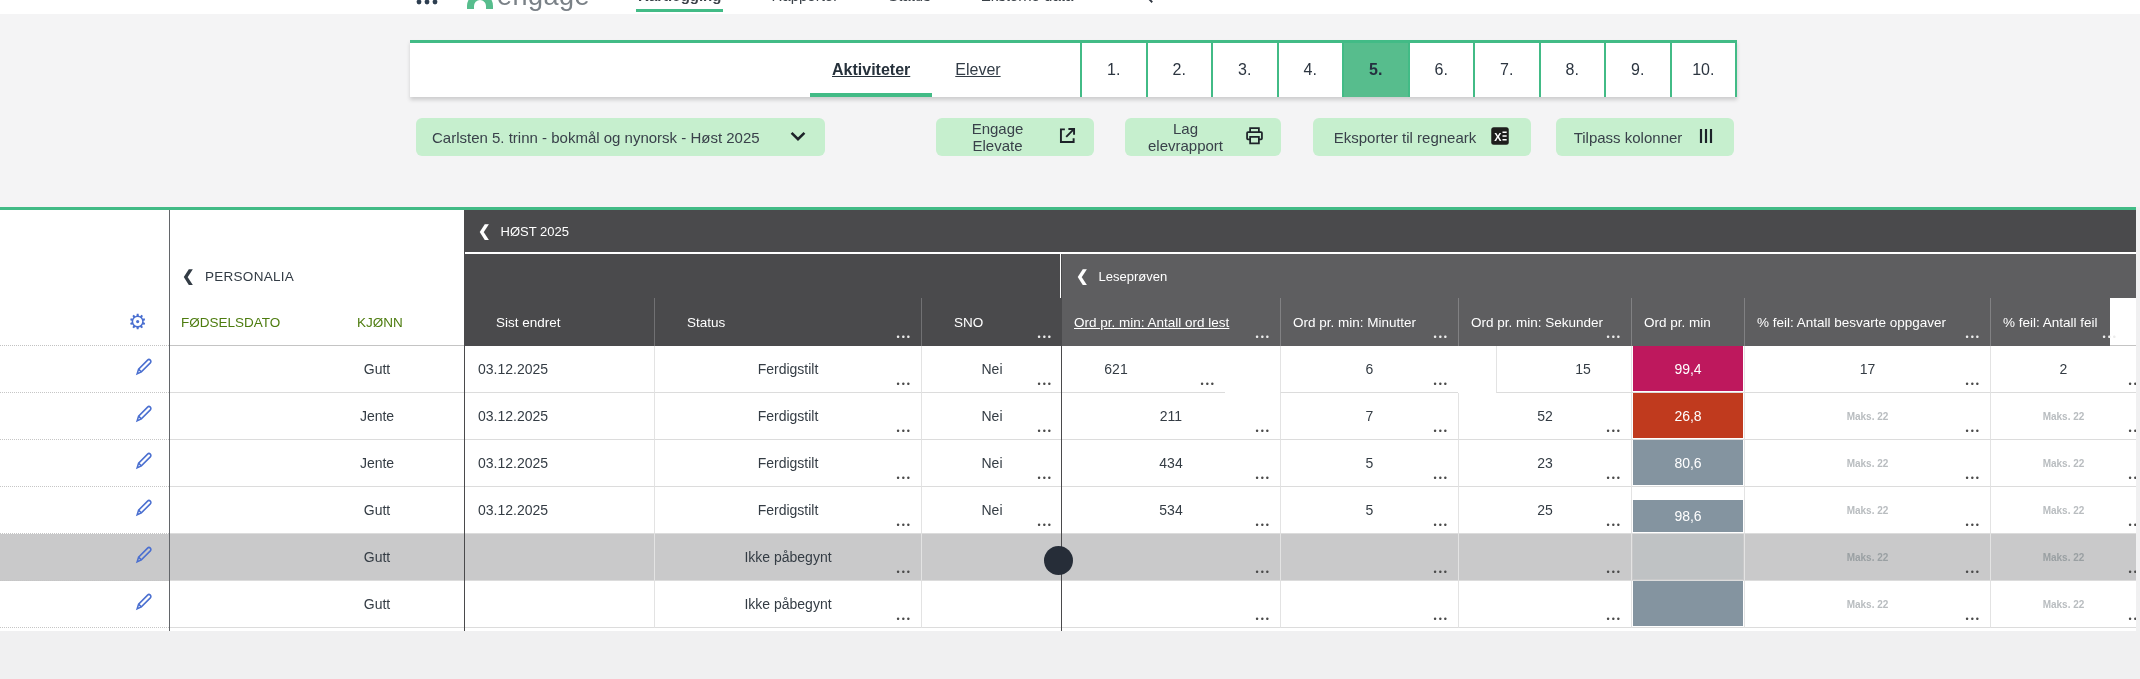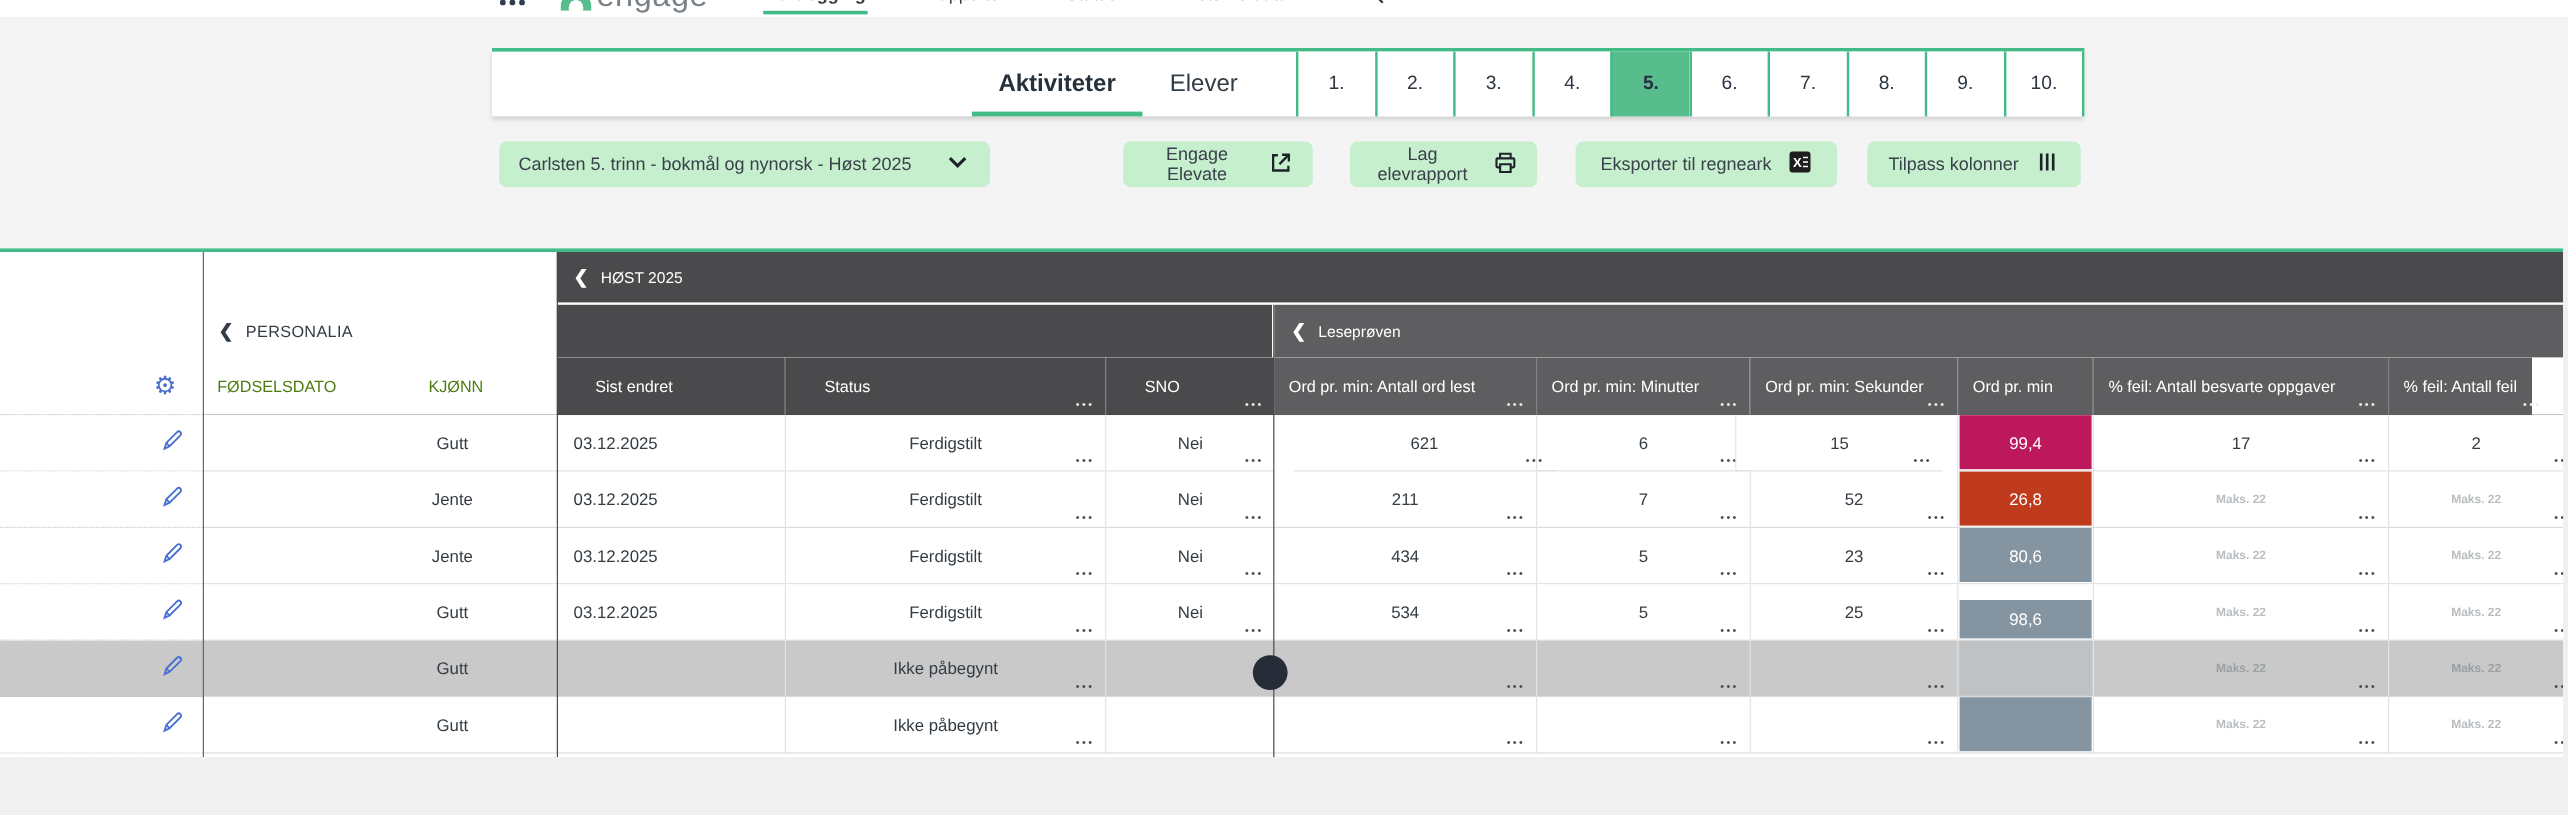--- a/index.html
+++ b/index.html
@@ -13,21 +13,21 @@
   #logo-arch { display:inline-block; width:26px; height:16px; border:7px solid #57bd8d; border-bottom:none; border-radius:13px 13px 0 0; margin-right:4px; }
   #logo-text { font-size:27px; color:#7a8187; letter-spacing:.5px; line-height:26px; }
   .nav-item { position:relative; font-size:15px; color:#3a4148; margin-right:46px; padding:8px 2px 10px 2px; cursor:pointer; }
   .nav-item.active { font-weight:bold; }
   .nav-item.active::after { content:""; position:absolute; left:0; right:0; bottom:2px; height:3px; background:#42bb86; }
   #nav-search { margin-left:12px; }
 
   
   #tabstrip { position:absolute; top:40px; left:410px; width:1327px; height:57px; background:#ffffff; border-top:3px solid #42bb86; box-shadow:0 3px 4px rgba(0,0,0,.16); display:flex; align-items:stretch; }
   #view-tabs { display:flex; align-items:center; margin-left:418px; }
-  .view-tab { position:relative; font-size:20px; color:#323c46; margin-right:37px; height:100%; display:flex; align-items:center; padding:0 4px; cursor:pointer; }
+  .view-tab { position:relative; font-size:16px; color:#323c46; margin-right:37px; height:100%; display:flex; align-items:center; padding:0 4px; cursor:pointer;text-decoration:underline; }
   .view-tab.active { font-weight:bold; color:#26313b; }
   #aktiviteter-underline { position:absolute; left:-18px; right:-18px; bottom:0; height:4px; background:#42bb86; }
   #grade-tabs { display:flex; margin-left:auto; height:100%; border-right:2px solid #42bb86; }
   .grade-tab { width:65.5px; border-left:2px solid #42bb86; display:flex; align-items:center; justify-content:center; font-size:16px; color:#2c3540; background:#fff; cursor:pointer; }
   .grade-tab.active { background:#57bd8d; font-weight:bold; color:#253040; }
 
   
   .tb-btn { position:absolute; top:118px; height:38px; background:#c6efce; border:none; border-radius:6px; display:flex; align-items:center; justify-content:center; gap:14px; font-family:"Liberation Sans",sans-serif; font-size:15px; color:#39414a; cursor:pointer; padding:0 16px; }
   .tb-btn svg { flex:0 0 auto; }
 
@@ -192,21 +192,21 @@
           <span>Sist endret</span>
         </div>
         <div class="hcell grp-a hsep" style="left: 654px; width: 267px;">
           <span>Status</span>
           <span class="dots">•••</span>
         </div>
         <div class="hcell grp-a hsep" style="left: 921px; width: 141px;">
           <span>SNO</span>
           <span class="dots">•••</span>
         </div>
-        <div class="hcell grp-b" style="left: 1062px; width: 218px;">
+        <div class="hcell grp-b" style="left: 1062px; width: 218px; text-decoration: underline;">
           <span>Ord pr. min: Antall ord lest</span>
           <span class="dots">•••</span>
         </div>
         <div class="hcell grp-b hsep" style="left: 1280px; width: 178px;">
           <span>Ord pr. min: Minutter</span>
           <span class="dots">•••</span>
         </div>
         <div class="hcell grp-b hsep" style="left: 1458px; width: 173px;">
           <span>Ord pr. min: Sekunder</span>
           <span class="dots">•••</span>
@@ -241,29 +241,29 @@
           <span>03.12.2025</span>
         </div>
         <div class="cell c-center lsep" style="left: 654px; width: 267px;">
           <span>Ferdigstilt</span>
           <span class="dots">•••</span>
         </div>
         <div class="cell c-center lsep" style="left: 921px; width: 141px;">
           <span>Nei</span>
           <span class="dots">•••</span>
         </div>
-        <div class="cell c-center" style="left: 1078px; width: 218px;">
+        <div class="cell c-center" style="left: 1007px; width: 218px;">
           <span>621</span>
           <span class="dots">•••</span>
         </div>
         <div class="cell c-center lsep" style="left: 1280px; width: 178px;">
           <span>6</span>
           <span class="dots">•••</span>
         </div>
-        <div class="cell c-center lsep" style="left: 1446px; width: 173px; align-items: center;">
+        <div class="cell c-center lsep" style="left: 1496px; width: 173px; align-items: center;">
           <span>15</span>
           <span class="dots">•••</span>
         </div>
         <div class="cell c-center lsep" style="left: 1631px; width: 113px;">
           <div class="opm-fill" style="background: #be185d;">99,4</div>
         </div>
         <div class="cell c-center lsep" style="left: 1744px; width: 246px;">
           <span>17</span>
           <span class="dots">•••</span>
         </div>

